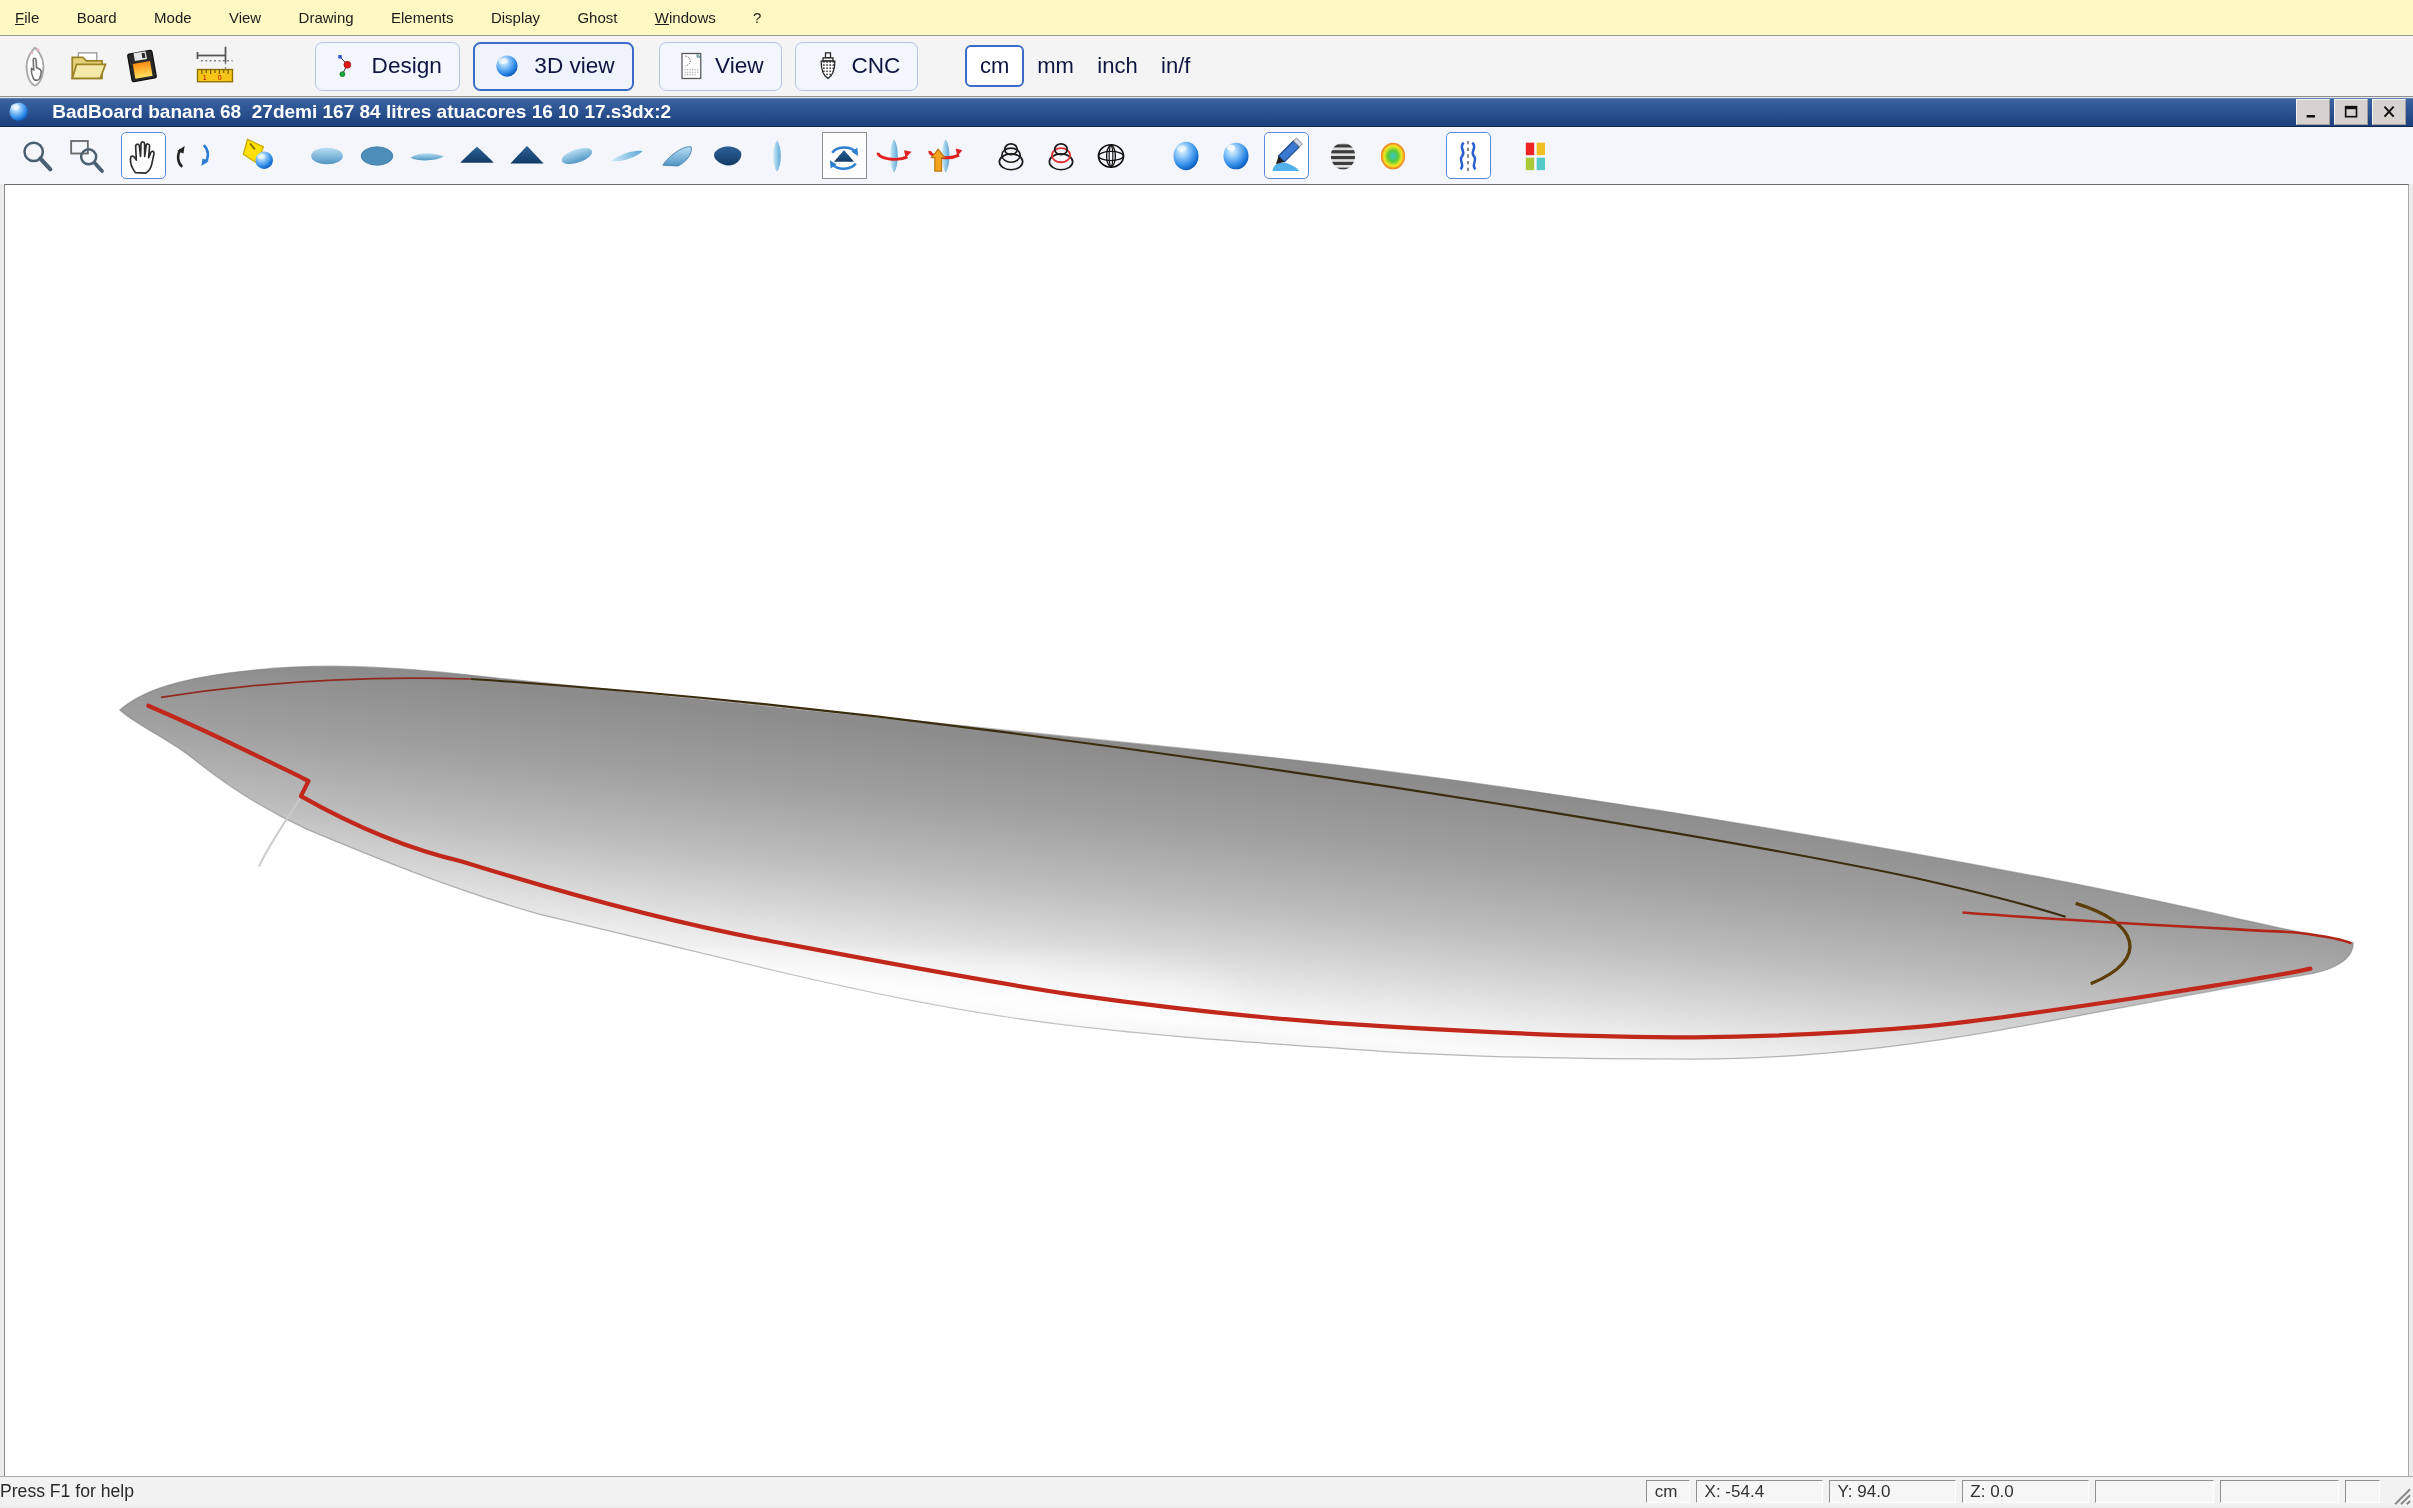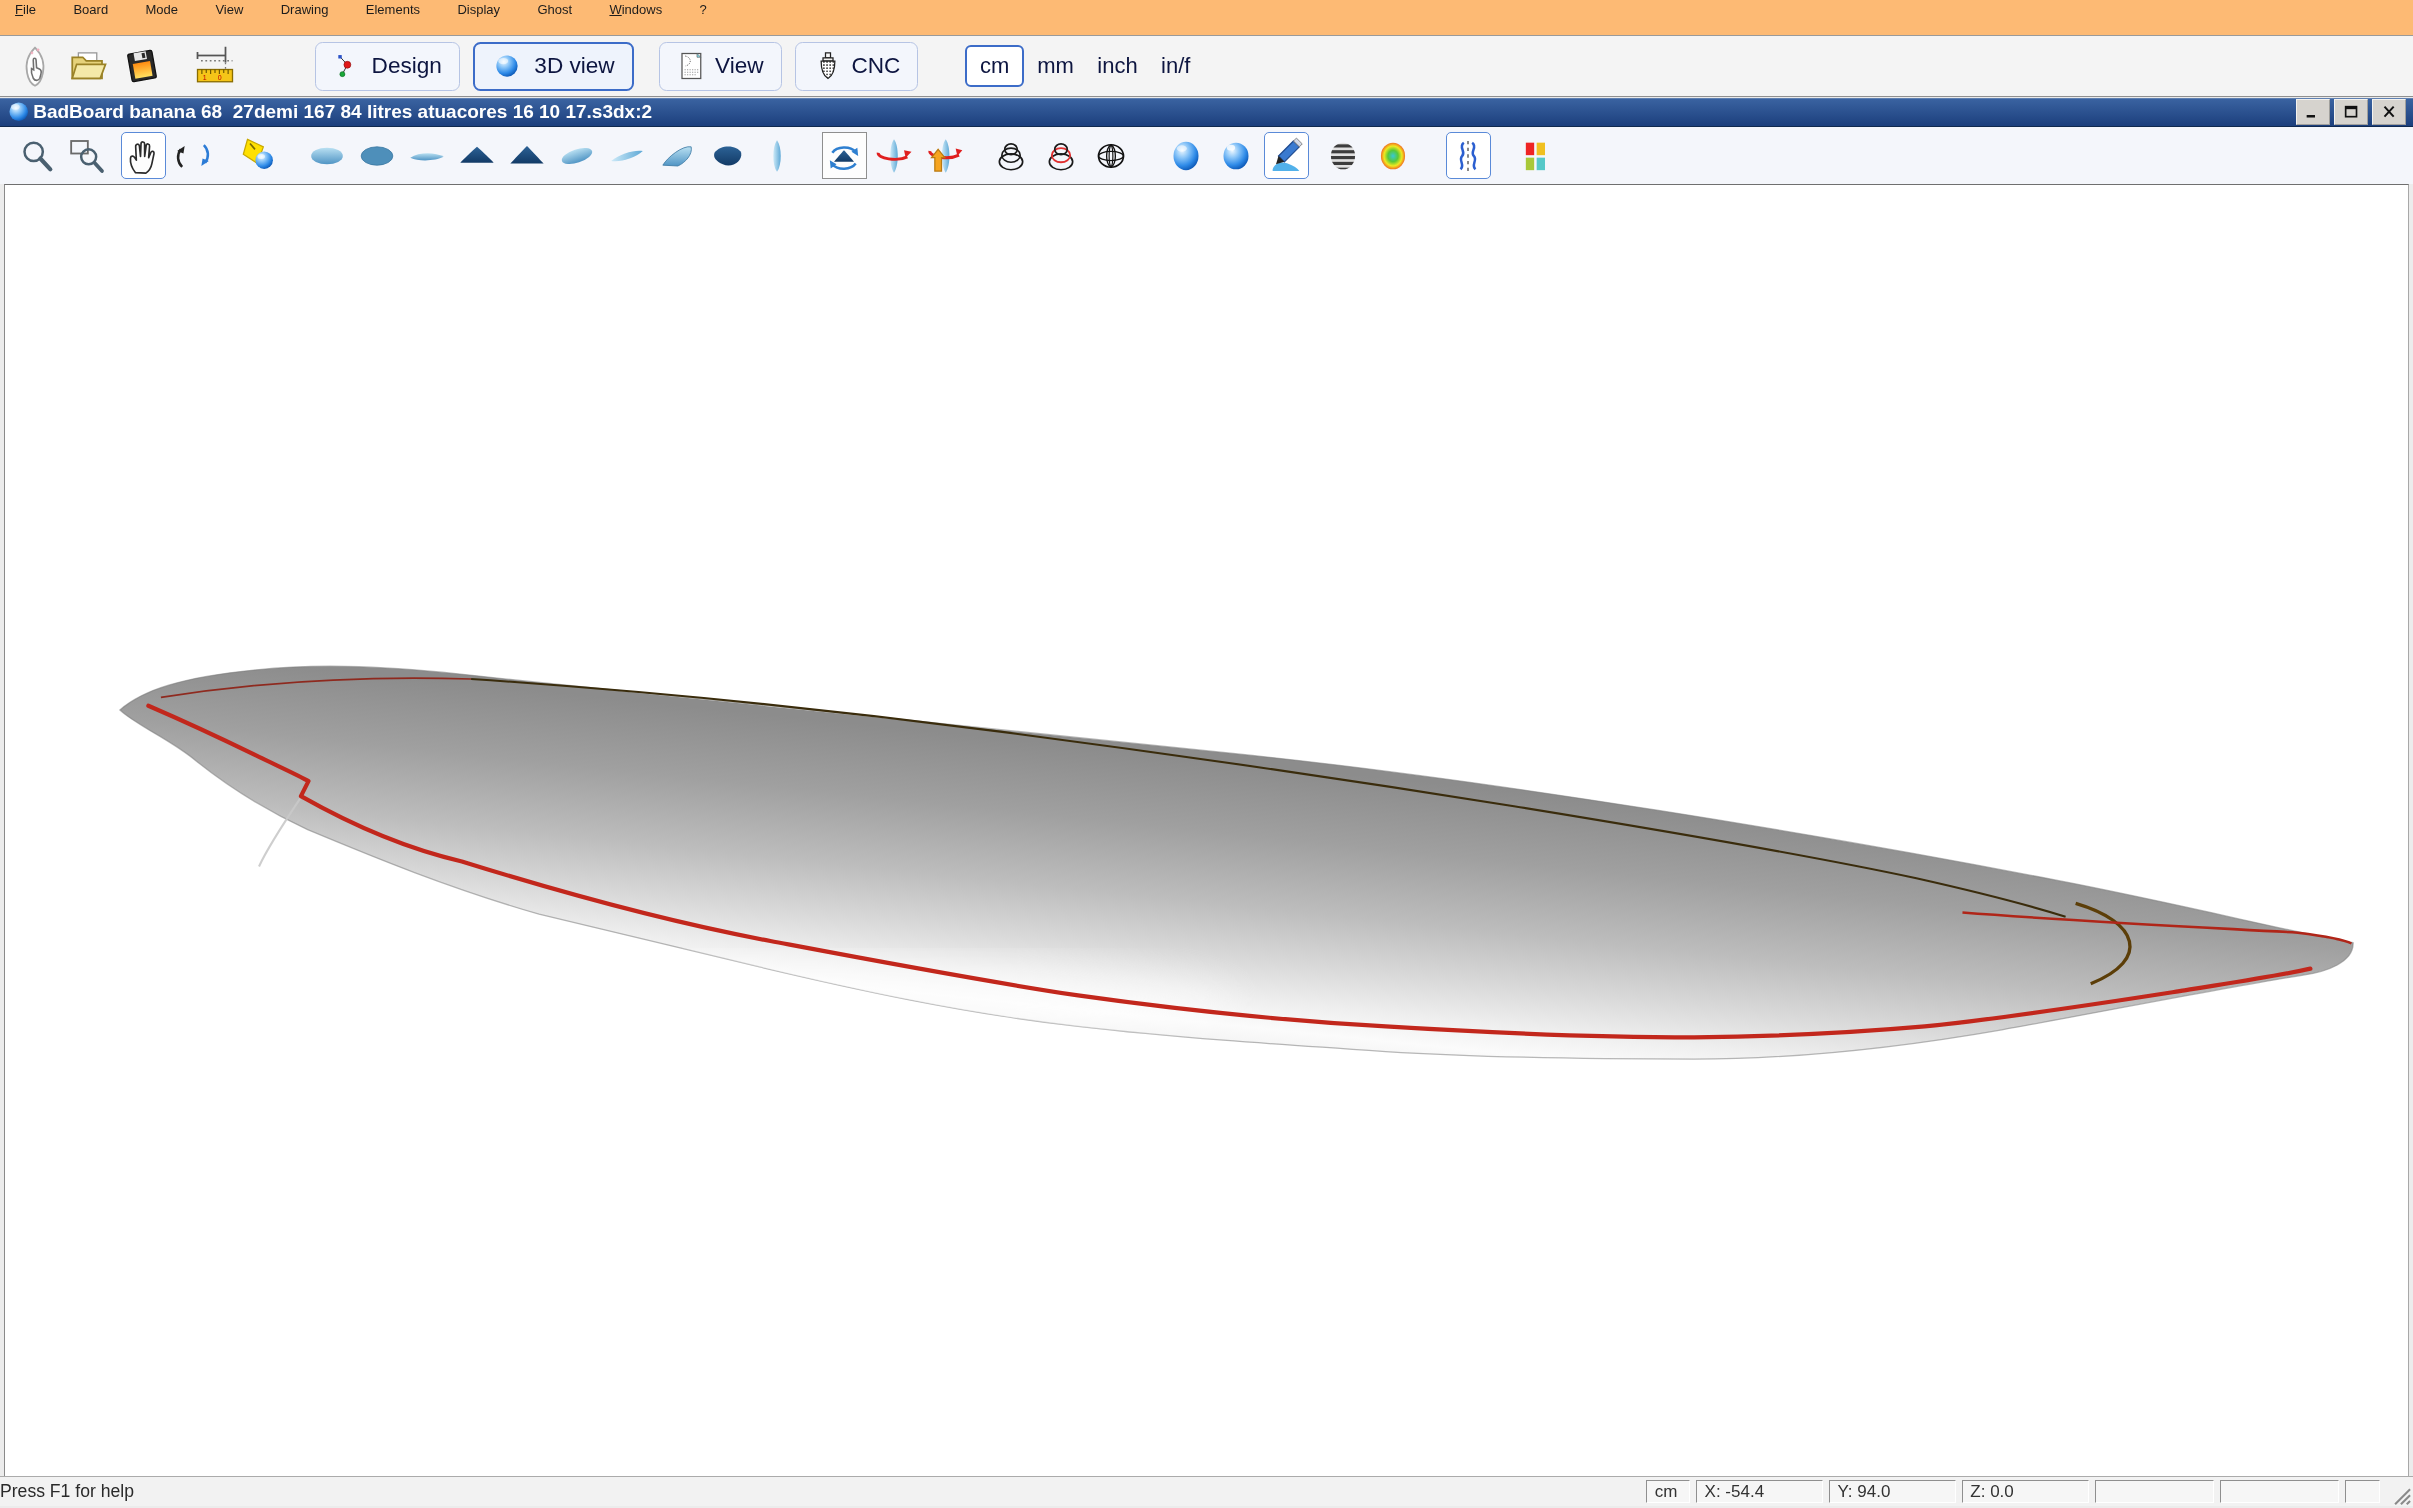--- a/index.html
+++ b/index.html
@@ -1,22 +1,22 @@
 <!DOCTYPE html>
 <html style="font-size:13.4px"><head>
 <meta charset="utf-8">
 <style>
   * { margin:0; padding:0; box-sizing:border-box; }
   html,body { width:2413px; height:1508px; overflow:hidden;
     font-family:"Liberation Sans", sans-serif; background:#ececec; }
 
   
-  .menubar { height:36px; background:#fdba74; border-bottom:0.8px solid #9a9a9a;
-    display:flex; padding-left:13.4px; gap:34px;
-    font-size:13px; color:#1c1c1c; }
+  .menubar { height:36px; background:#fef9c3; border-bottom:0.8px solid #9a9a9a;
+    display:flex; align-items:center; padding-left:13.4px; gap:34px;
+    font-size:15px; color:#1c1c1c; }
   .menu-item { cursor:default; padding:1.7px 1.7px; }
   .menu-item.u::first-letter { text-decoration:underline; }
 
   
   .toolbar1 { height:61px; background:#f4f4f4; border-bottom:1.7px solid #8f8f8f;
     display:flex; align-items:center; padding-left:8.4px; }
   .tb1-icon { width:45px; height:45px; margin:0 4.2px; display:flex;
     align-items:center; justify-content:center; }
   .tb1-icon svg { width:42px; height:42px; }
   .tb-btn { height:49px; border-radius:7.5px; border:1.7px solid #b6c4e4; background:#f3f6fc;
@@ -29,21 +29,21 @@
   .unit-box { background:#ffffff; border:2.5px solid #3c6cc8; border-radius:5.9px;
     padding:5.9px 12.6px; }
   .unit-label { padding:5.9px 10px; }
 
   
   .childbar { height:30px; background:linear-gradient(#3b64a2,#1c3f7d);
     border-top:0.8px solid #e9e9e9; border-bottom:0.8px solid #10294f;
     display:flex; align-items:center; padding:0 6.7px;
     box-shadow:inset 0 0.8px 0 rgba(255,255,255,.25); }
   .childbar svg.doc-ic { width:23.5px; height:23.5px; }
-  .child-title { color:#ffffff; font-weight:bold; font-size:19px; margin-left:3px;
+  .child-title { color:#ffffff; font-weight:bold; font-size:19px; margin-left:22px;
     white-space:pre; flex:1; }
   .winbtn { width:34px; height:26px; margin-left:4.2px; background:#d6d3ce;
     border:1.7px outset #f4f2ee; display:flex; align-items:center; justify-content:center; }
   .winbtn svg { width:17px; height:14.2px; }
 
   
   .toolbar2 { height:57px; background:#f4f6fb; display:flex; align-items:center;
     padding-left:11.7px; }
   .vicon { width:45px; height:47px; margin:0 2.5px; display:flex; align-items:center;
     justify-content:center; border:1.7px solid transparent; }

